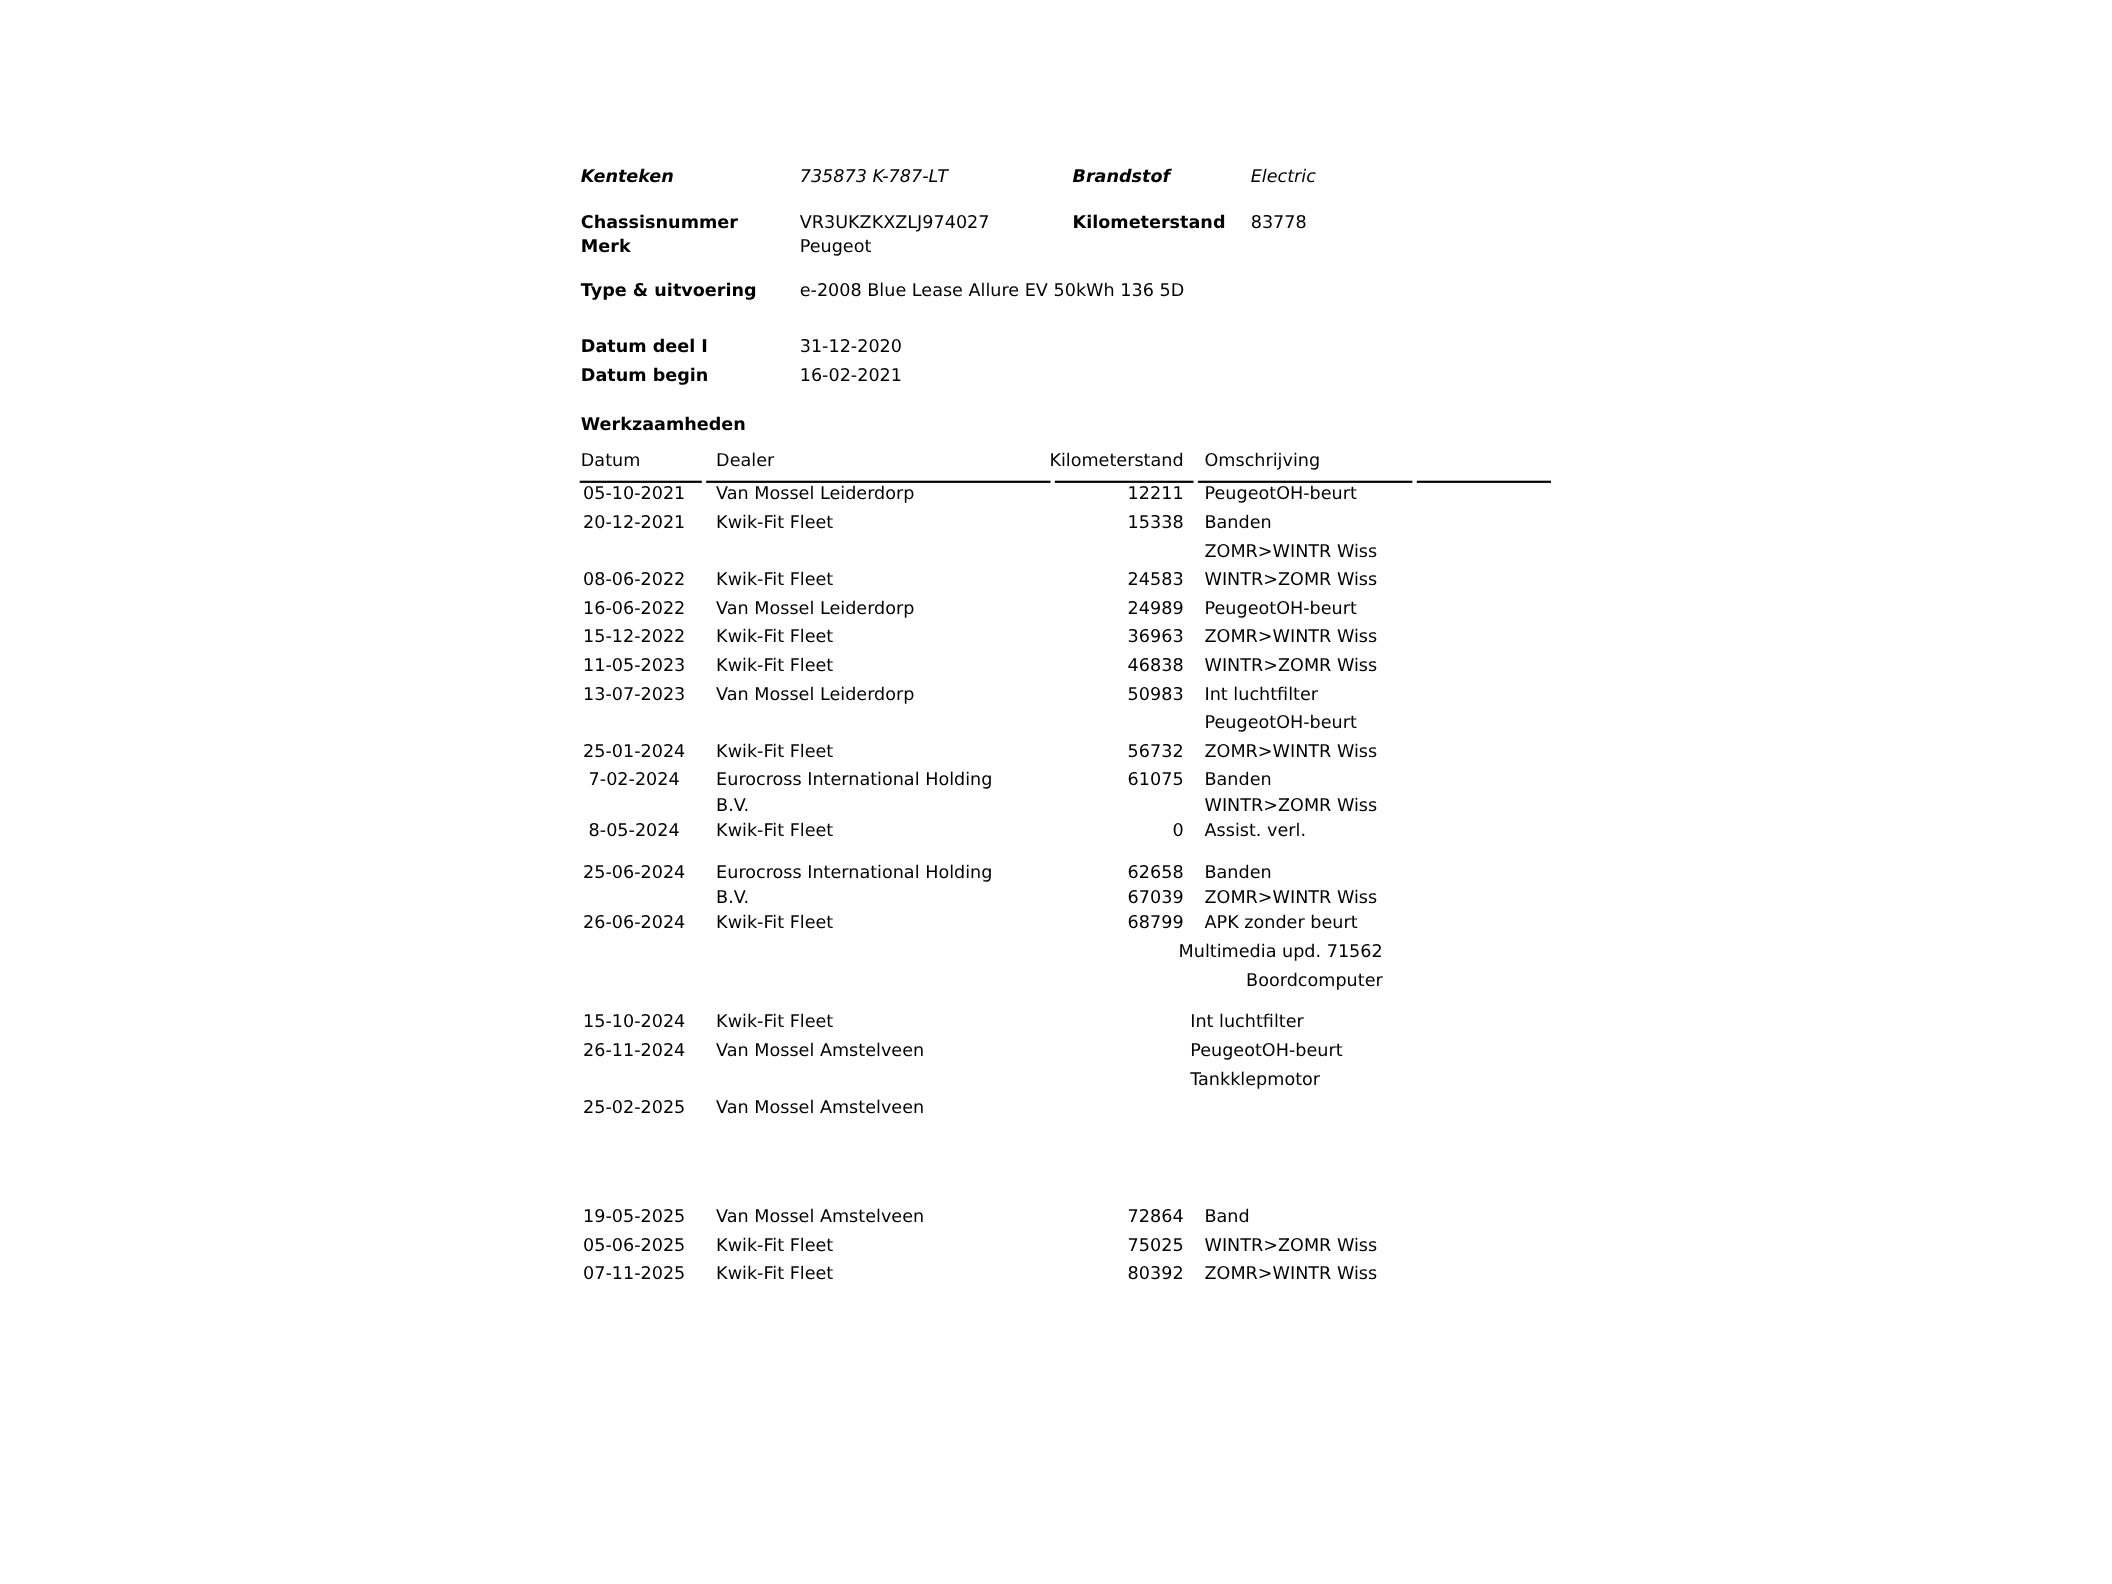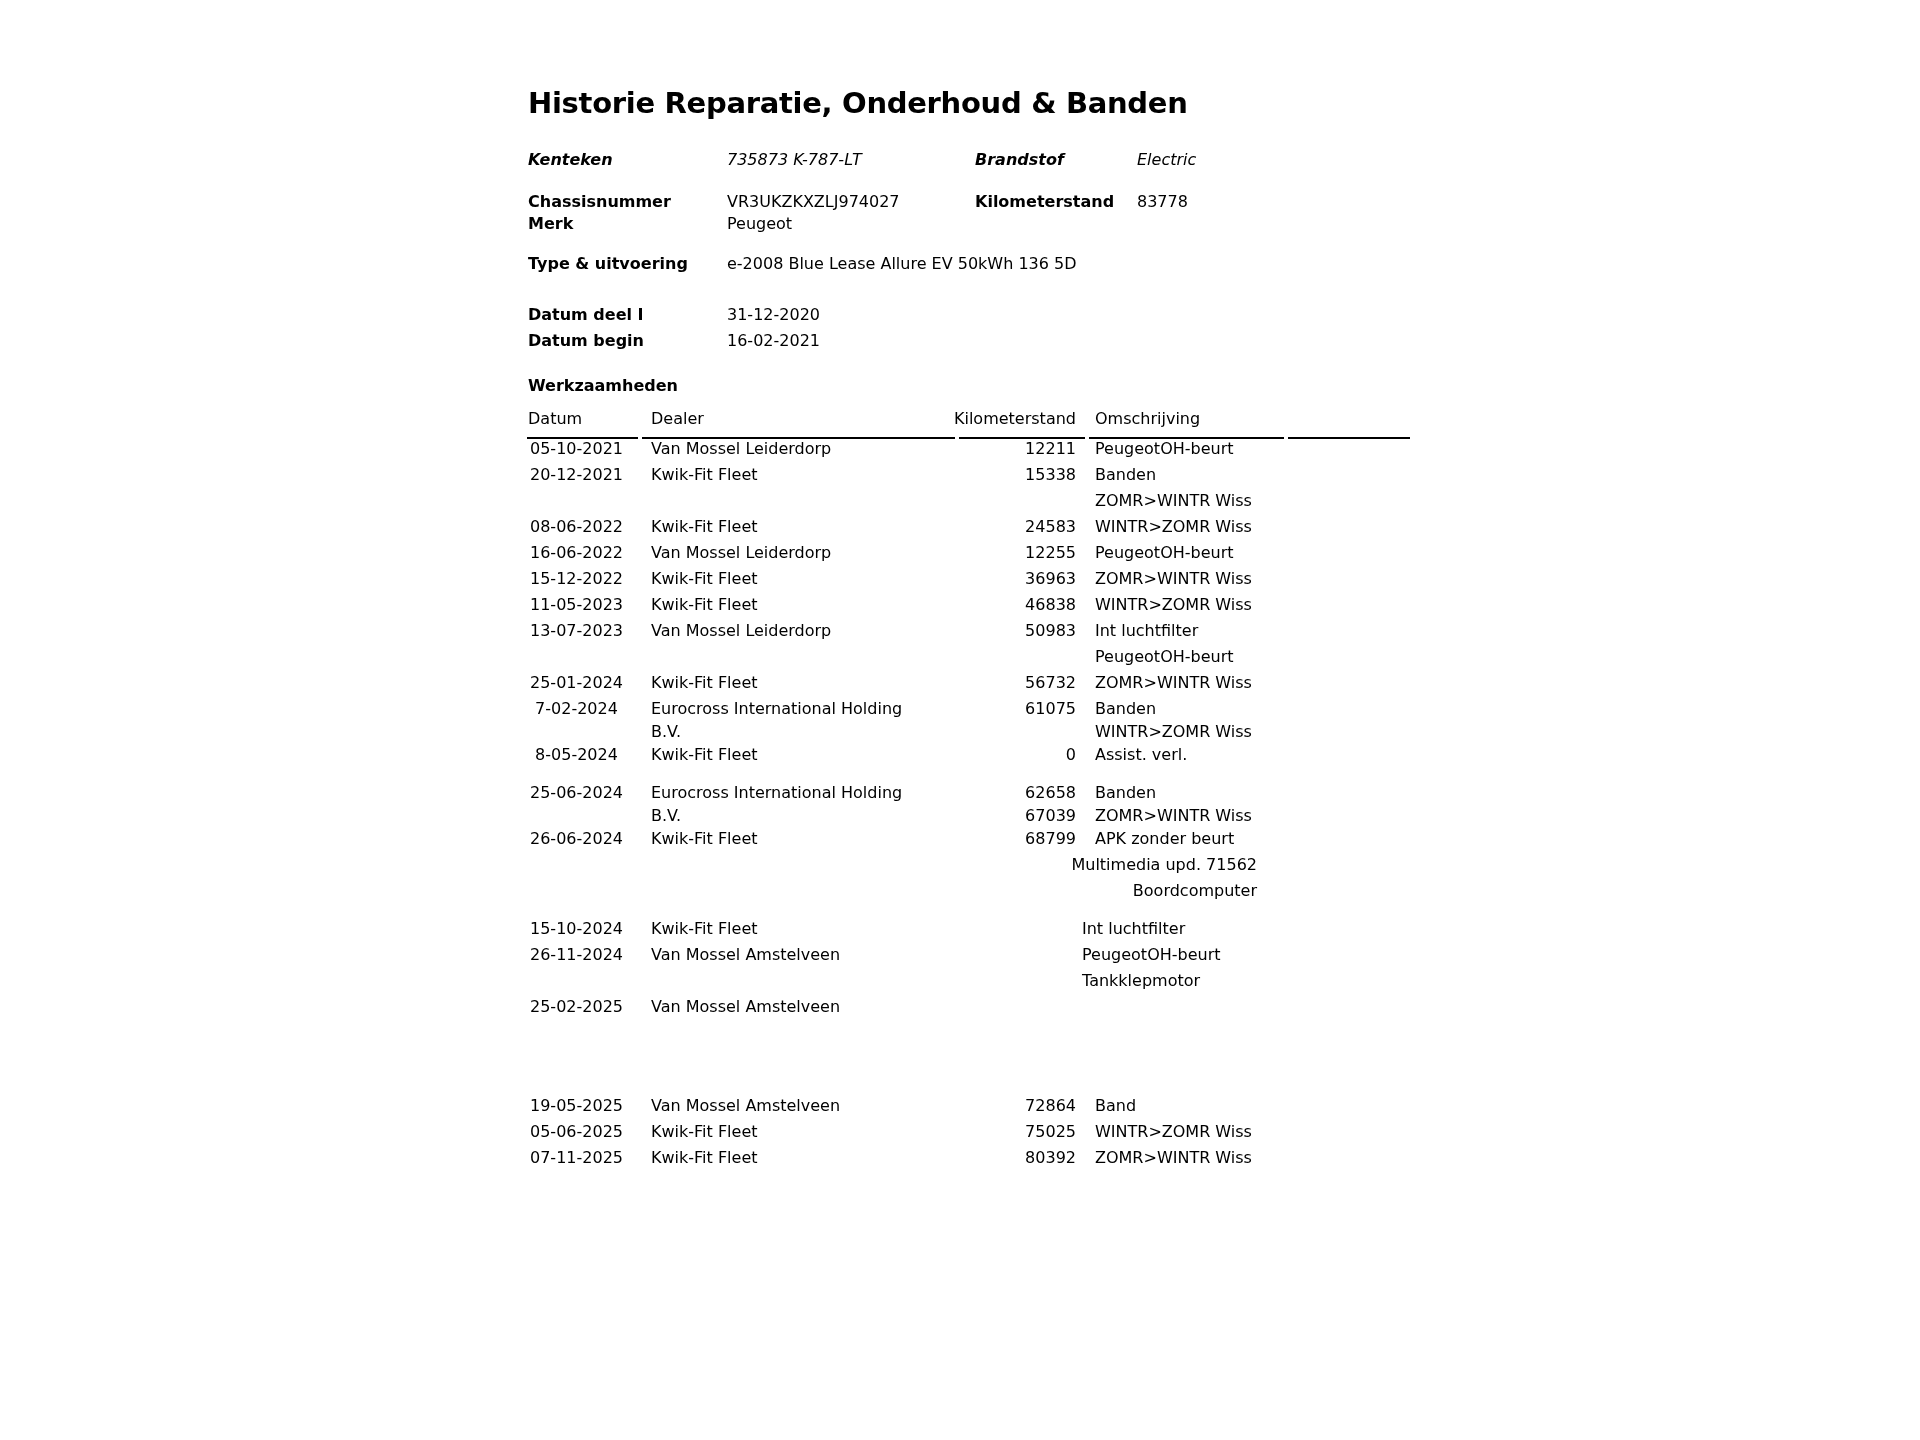--- a/index.html
+++ b/index.html
@@ -87,21 +87,20 @@
   .rule.s4 { left: 1089px; width: 195px; }
   .rule.s5 { left: 1288px; width: 122px; }
 
   .rows { position: absolute; left: 528px; top: 436px; width: 892px; }
 </style>
 </head>
 <body>
 
 <div class="page">
 
-  <div class="abs title">Historie Reparatie, Onderhoud &amp; Banden</div>
 
   <div>
     <div class="abs lbl y-kv1">Kenteken</div>
     <div class="abs val y-kv1">735873 K-787-LT</div>
     <div class="abs lbl2 y-kv1">Brandstof</div>
     <div class="abs val2 y-kv1">Electric</div>
 
     <div class="abs lbl y-kv2">Chassisnummer</div>
     <div class="abs val y-kv2">VR3UKZKXZLJ974027</div>
     <div class="abs lbl2 y-kv2">Kilometerstand</div>
@@ -174,21 +173,21 @@
         <span class="c-dealer">Kwik-Fit Fleet</span>
         <span class="c-km">24583</span>
         <span class="gut2"></span>
         <span class="c-desc">WINTR&gt;ZOMR Wiss</span>
     </div>
 
     <div class="trow">
       <span class="c-date">16-06-2022</span>
         <span class="gut1"></span>
         <span class="c-dealer">Van Mossel Leiderdorp</span>
-        <span class="c-km">12255</span>
+        <span class="c-km">24989</span>
         <span class="gut2"></span>
         <span class="c-desc">PeugeotOH-beurt</span>
     </div>
 
     <div class="trow">
       <span class="c-date">15-12-2022</span>
         <span class="gut1"></span>
         <span class="c-dealer">Kwik-Fit Fleet</span>
         <span class="c-km">36963</span>
         <span class="gut2"></span>

